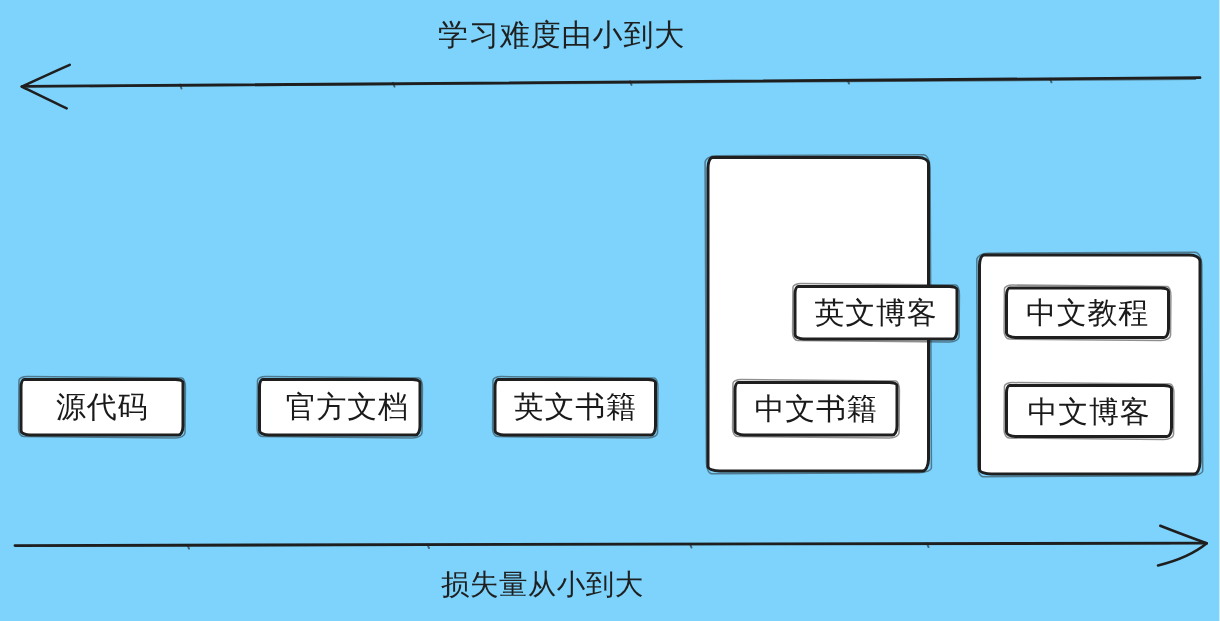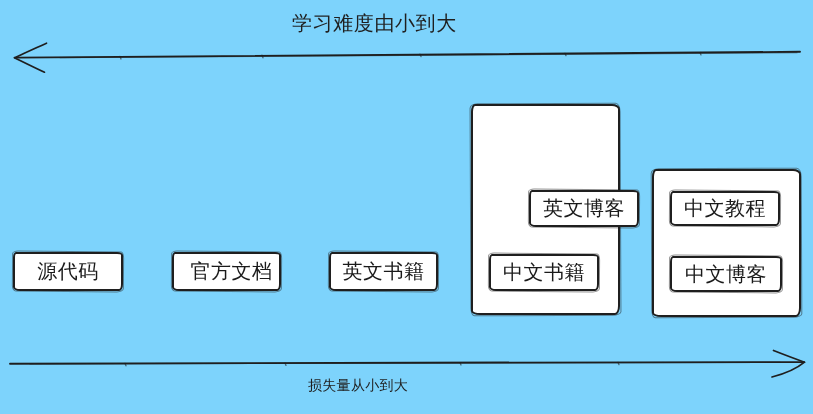--- a/index.html
+++ b/index.html
@@ -10,21 +10,21 @@
     overflow:hidden;
     font-family:"DejaVu Sans","Liberation Sans",sans-serif;
     color:#1a1a1a;
   }
   .axis-label{
     position:absolute;
     white-space:nowrap;
     color:#1f1f1f;
   }
   .axis-label.top{left:292px;top:10px;font-size:20px;letter-spacing:0.6px;}
-  .axis-label.bottom{left:308px;top:377px;font-size:14px;letter-spacing:0.3px;}
+  .axis-label.bottom{left:294px;top:377px;font-size:19px;letter-spacing:0.3px;}
   svg.arrows{position:absolute;left:0;top:0;}
   .sketchbox{
     position:absolute;
     box-sizing:border-box;
     background:#ffffff;
     border:2px solid #1f1f1f;
     display:flex;align-items:center;justify-content:center;
   }
   
   .sketchbox::before{

